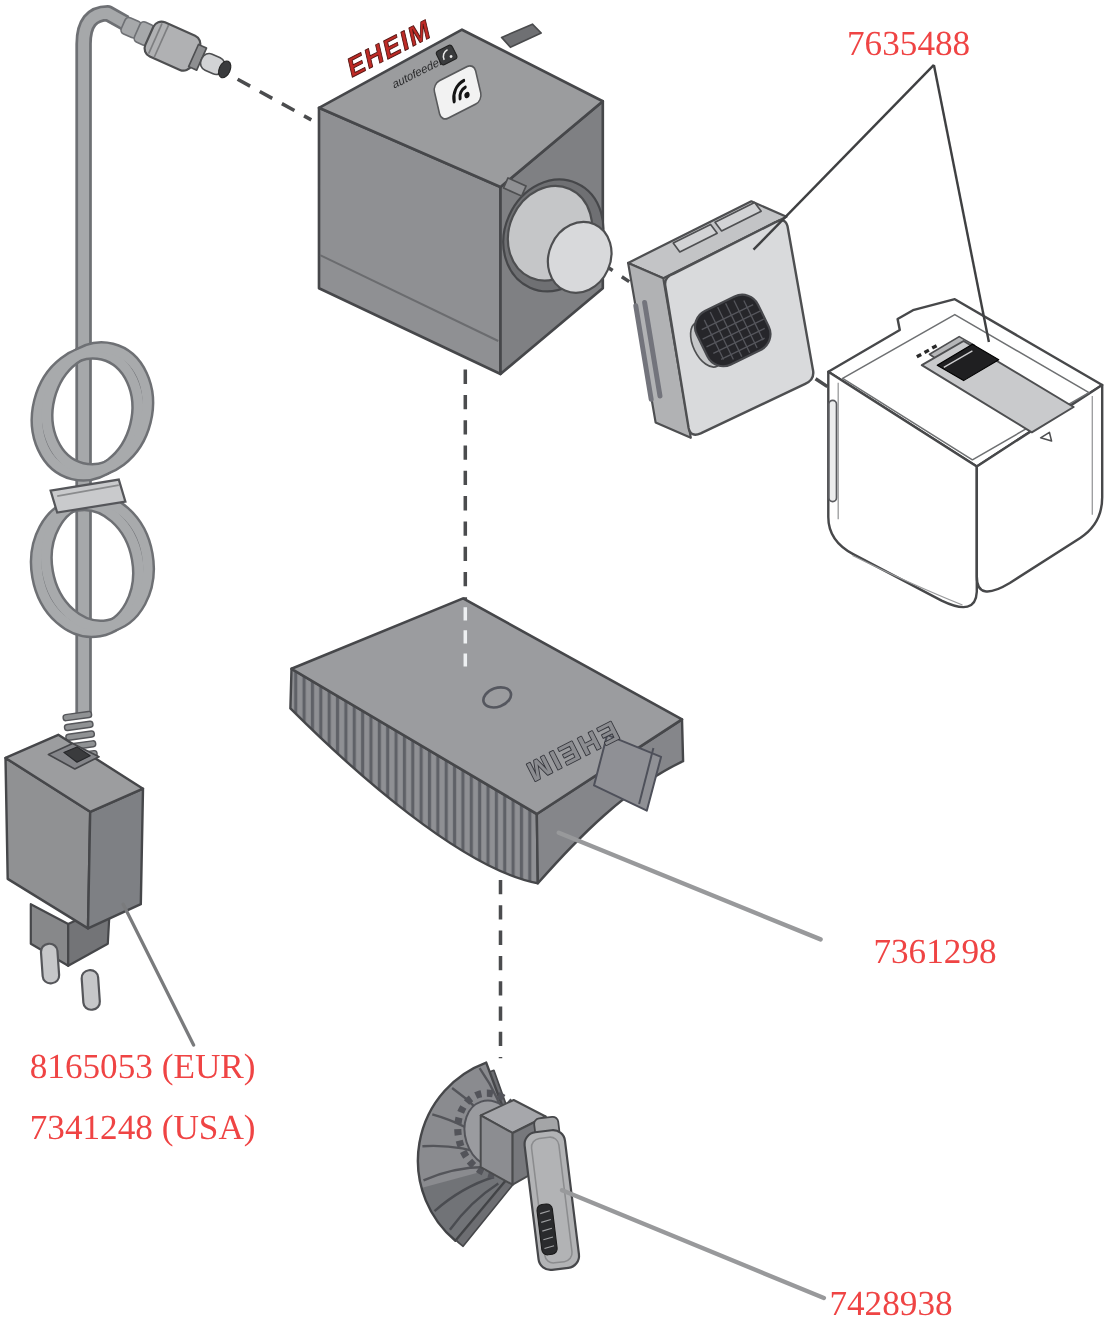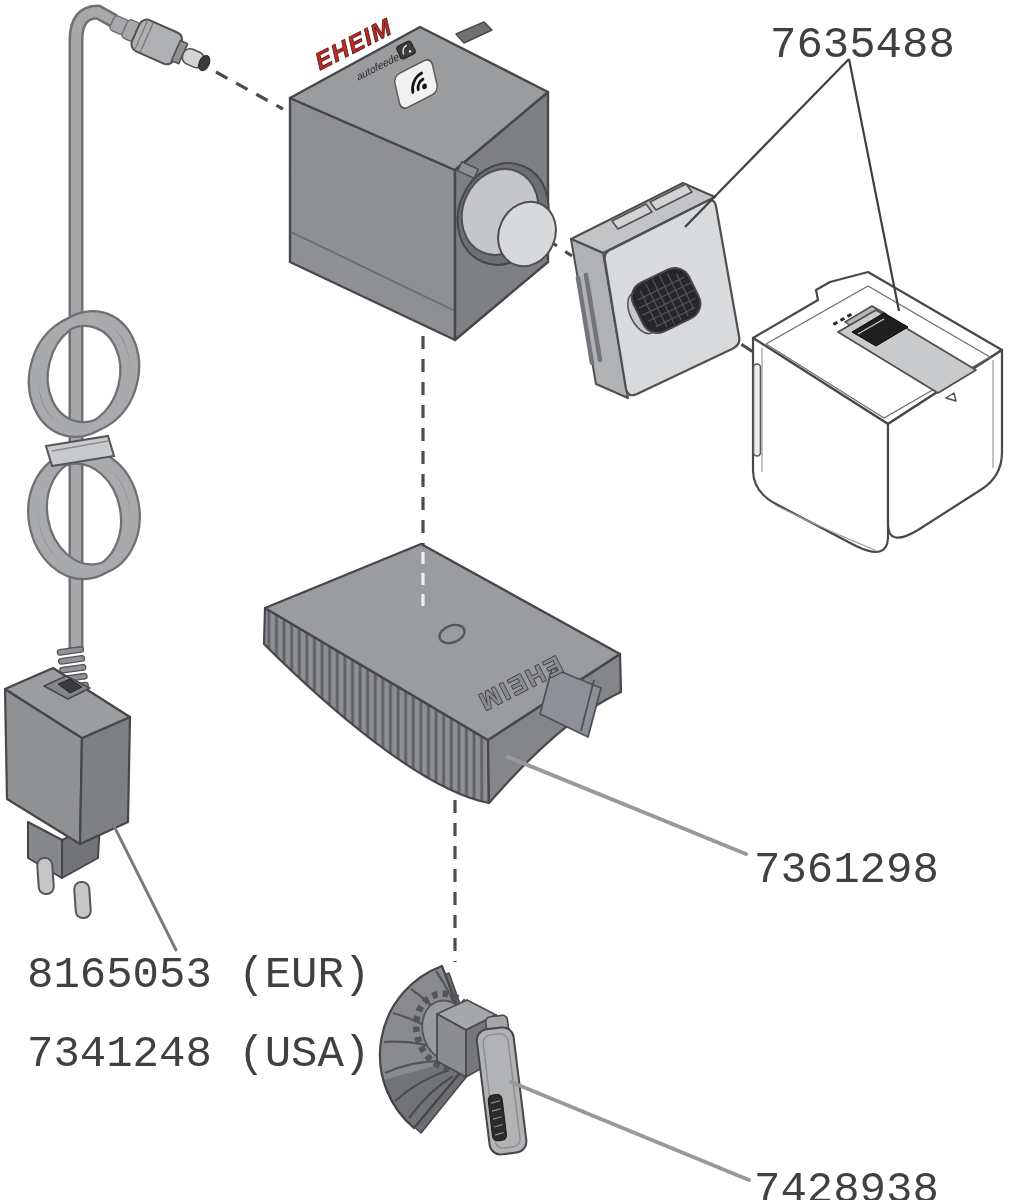--- a/index.html
+++ b/index.html
@@ -1,24 +1,24 @@
 <!DOCTYPE html>
 <html><head>
 <meta charset="utf-8">
 <style>
   html,body{margin:0;padding:0;background:#fff;}
   #stage{position:relative;width:1011px;height:1200px;overflow:hidden;background:#fff;
          font-family:"Liberation Sans",sans-serif;}
   #diagram-svg{position:absolute;left:0;top:0;}
-  .part-label{position:absolute;font-size:44px;line-height:1;color:#404040;white-space:nowrap;
-              font-family:Liberation Mono, monospace;}
+  .part-label{position:absolute;font-size:32px;line-height:1;color:#ef4444;white-space:nowrap;
+              font-family:Liberation Serif, serif;}
   #label-7635488{left:770px;top:23px;}
-  #label-7361298{left:754px;top:848px;}
+  #label-7361298{left:794px;top:848px;}
   #label-7341218{left:27px;top:953px;}
-  #label-7341248{left:27px;top:1032px;}
+  #label-7341248{left:27px;top:1008px;}
   #label-7428938{left:754px;top:1168px;}
   svg text{font-family:"Liberation Sans",sans-serif;}
 </style>
 </head>
 <body>
 
 <div id="stage">
 
 <svg id="diagram-svg" width="1011" height="1200" viewBox="0 0 1011 1200">
   <defs>

